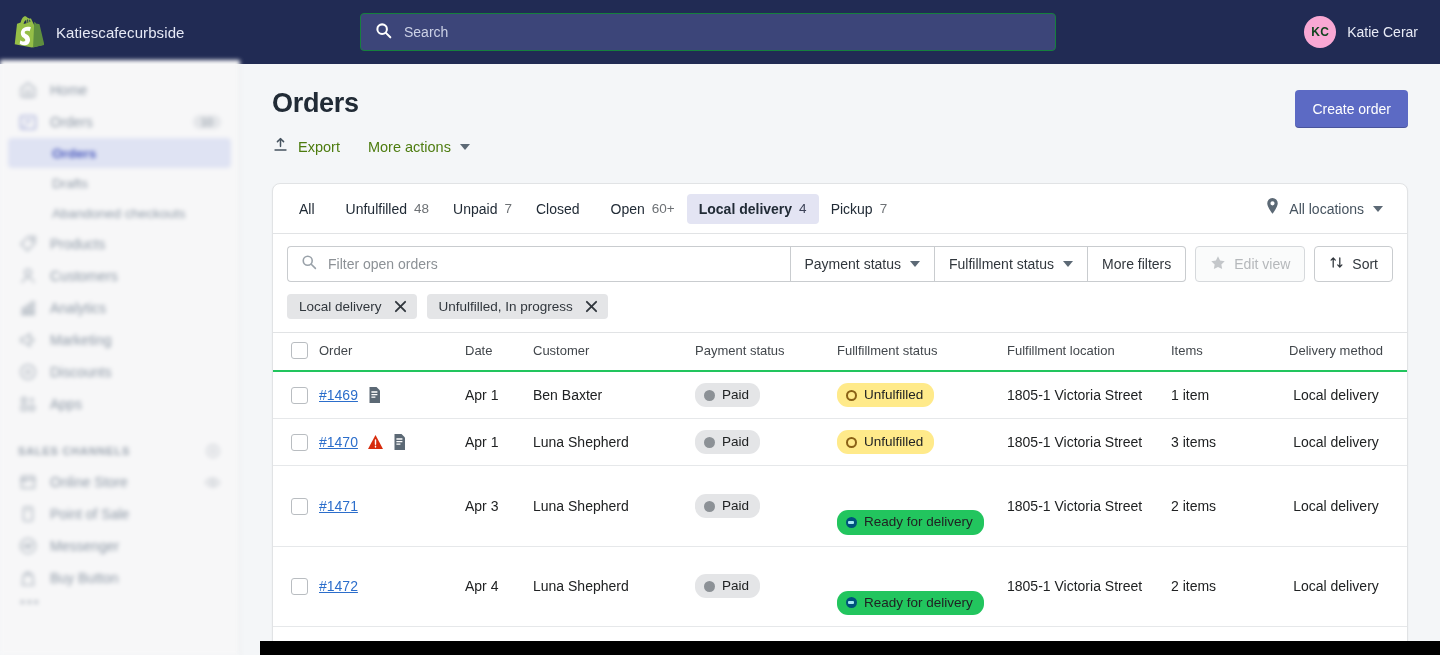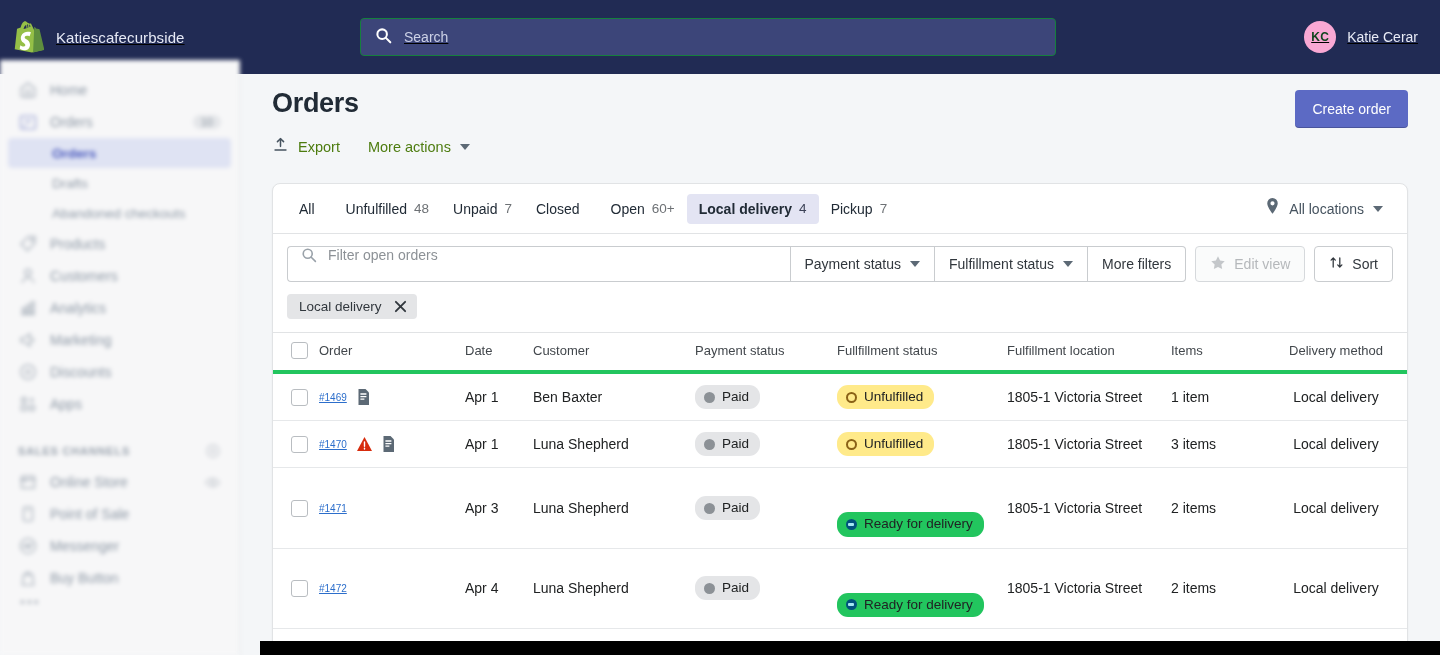--- a/index.html
+++ b/index.html
@@ -6,23 +6,23 @@
   html, body {
     width: 1440px; height: 655px;
     font-family: "Liberation Sans", sans-serif;
     background: #f4f6f8;
     overflow: hidden;
   }
 
   
   .topbar {
     position: absolute; top: 0; left: 0;
-    width: 1440px; height: 74px;
+    width: 1440px; height: 64px;
     background: #212b54;
-    display: flex; align-items: center; text-decoration: underline;
+    display: flex; align-items: center;
   }
   .brand { display: flex; align-items: center; gap: 12px; padding-left: 14px; width: 360px; }
   .shopify-logo { width: 30px; height: 32px; display:block; }
   .brand-name { color: #e6e9f5; font-size: 15px; letter-spacing: .1px; }
   .searchwrap {
     width: 696px; height: 38px; background: #3c4579;
     border-radius: 4px; display: flex; align-items: center;
     padding: 0 14px; gap: 12px; border: 1px solid #15803d;
   }
   .search-glyph { width: 17px; height: 17px; flex: none; }
@@ -126,21 +126,21 @@
   .locations {
     margin-left: auto; display: flex; align-items: center;
     gap: 9px; padding-right: 10px; cursor: pointer;
   }
   .pin { width: 15px; height: 17px; }
   .loc-label { font-size: 14px; color: #46535f; }
 
   
   .filter-row { display: flex; align-items: center; padding: 12px 14px 0 14px; gap: 0; }
   .filter-field {
-    flex: 1; height: 36px; display: flex; align-items: flex-start;
+    flex: 1; height: 36px; display: flex; align-items: center;
     border: 1px solid #c9cccf; border-right: none;
     border-radius: 4px 0 0 4px; padding: 0 13px; gap: 11px;
     background: #fff;
   }
   .filter-field .gl { width: 16px; height: 16px; opacity: .62; }
   .filter-ph { font-size: 14px; color: #8c9196; }
   .fbtn {
     height: 36px; display: flex; align-items: center; gap: 9px;
     padding: 0 14px; border: 1px solid #c9cccf;
     border-left: 1px solid #c9cccf; background: #fff;
@@ -167,21 +167,21 @@
     background: #e4e5e7; border-radius: 4px;
     padding: 5px 10px 5px 12px; font-size: 13.5px; color: #31373d;
   }
   .chip-x { width: 13px; height: 13px; cursor: pointer; }
 
   
   table { width: 100%; border-collapse: collapse; table-layout: fixed; }
   thead th {
     text-align: left; font-size: 13px; color: #42474c;
     font-weight: normal; padding: 9px 0 11px 0;
-    border-top: 1px solid #e1e3e5; border-bottom: 4px solid #22c55e;
+    border-top: 1px solid #e1e3e5; border-bottom: 2px solid #22c55e;
     background: #fff;
   }
   tbody td {
     font-size: 14px; color: #202223; padding: 11px 0;
     border-bottom: 1px solid #e6e8ea; vertical-align: middle;
   }
   tbody tr:last-child td { border-bottom: 1px solid #e6e8ea; }
   .c-check { width: 46px; padding-left: 18px !important; }
   .c-order { width: 146px; }
   .c-date { width: 68px; }
@@ -190,21 +190,21 @@
   .c-ful { width: 170px; }
   .c-loc { width: 164px; }
   .c-items { width: 94px; }
   .c-del { width: auto; text-align: center; }
   .cbox {
     width: 17px; height: 17px; border: 1px solid #b9bdc1;
     border-radius: 3px; background: #fff; display: block; cursor: pointer;
   }
   .order-cell { display: flex; align-items: center; gap: 10px; }
   .order-link {
-    color: #2c6ecb; text-decoration: underline; font-size: 10px;
+    color: #2c6ecb; text-decoration: underline; font-size: 14px;
     cursor: pointer; font-weight: normal;
   }
   .note-ico { width: 13px; height: 16px; }
   .warn-ico { width: 15px; height: 14px; }
   .badge {
     display: inline-flex; align-items: center; gap: 7px;
     border-radius: 11px; padding: 3px 11px 3px 9px;
     font-size: 13.5px; color: #202223; line-height: 1.35;
   }
   .badge.paid { background: #e4e5e7; }
@@ -528,20 +528,28 @@
               <path d="M14.4 4v12M11.6 13.2l2.8 2.8 2.8-2.8"></path>
             </svg>
         </span>
         <span>Sort</span>
       </div>
     </div>
 
     <div class="chips">
       <div class="chip">
         <span>Local delivery</span>
+        <span class="chip-x">
+          <svg viewBox="0 0 14 14" fill="none" stroke="#31373d" stroke-width="2" stroke-linecap="round">
+              <path d="M2 2l10 10M12 2L2 12"></path>
+            </svg>
+        </span>
+      </div>
+      <div class="chip">
+        <span>Unfulfilled, In progress</span>
         <span class="chip-x">
           <svg viewBox="0 0 14 14" fill="none" stroke="#31373d" stroke-width="2" stroke-linecap="round">
               <path d="M2 2l10 10M12 2L2 12"></path>
             </svg>
         </span>
       </div>
     </div>
 
     <table>
       <thead>

